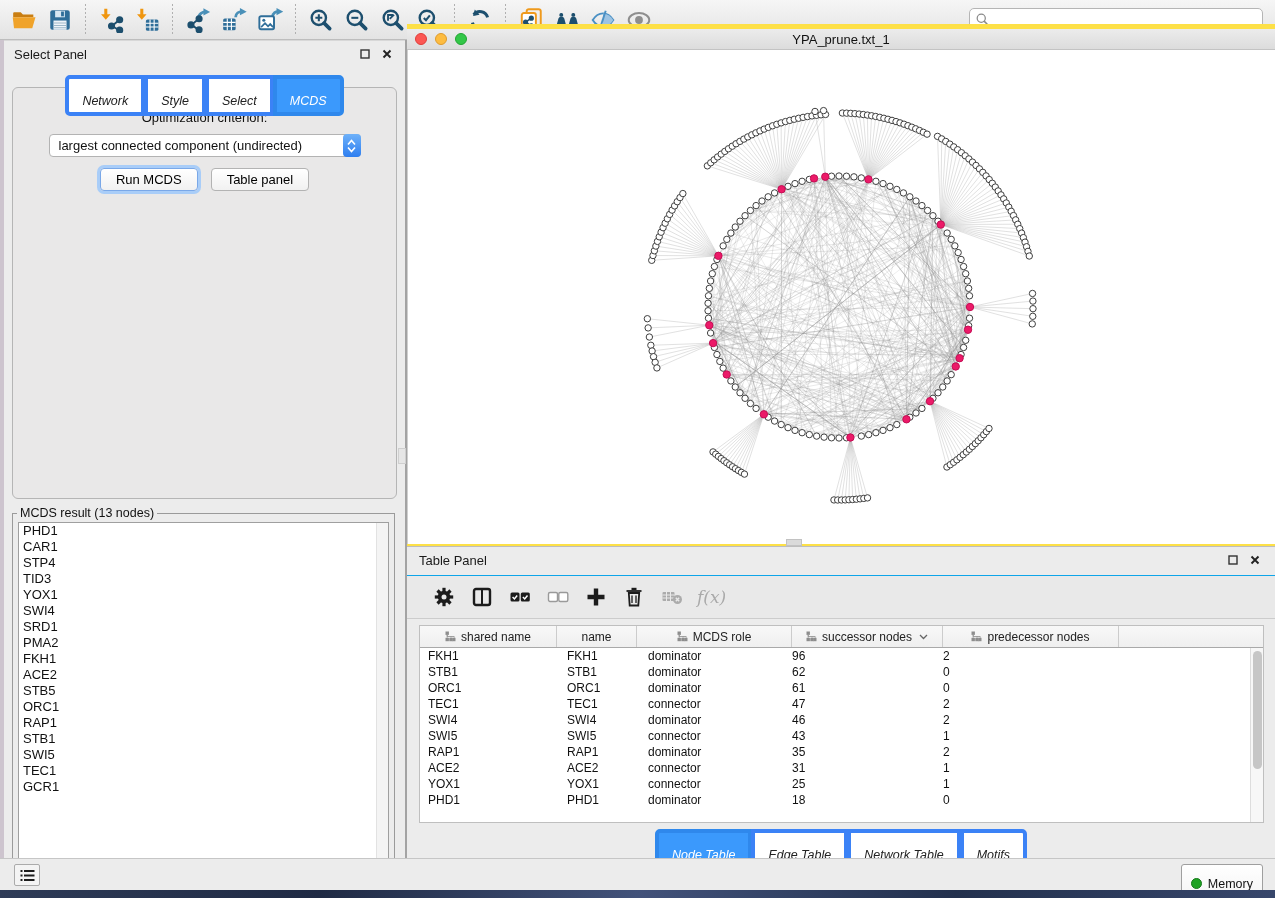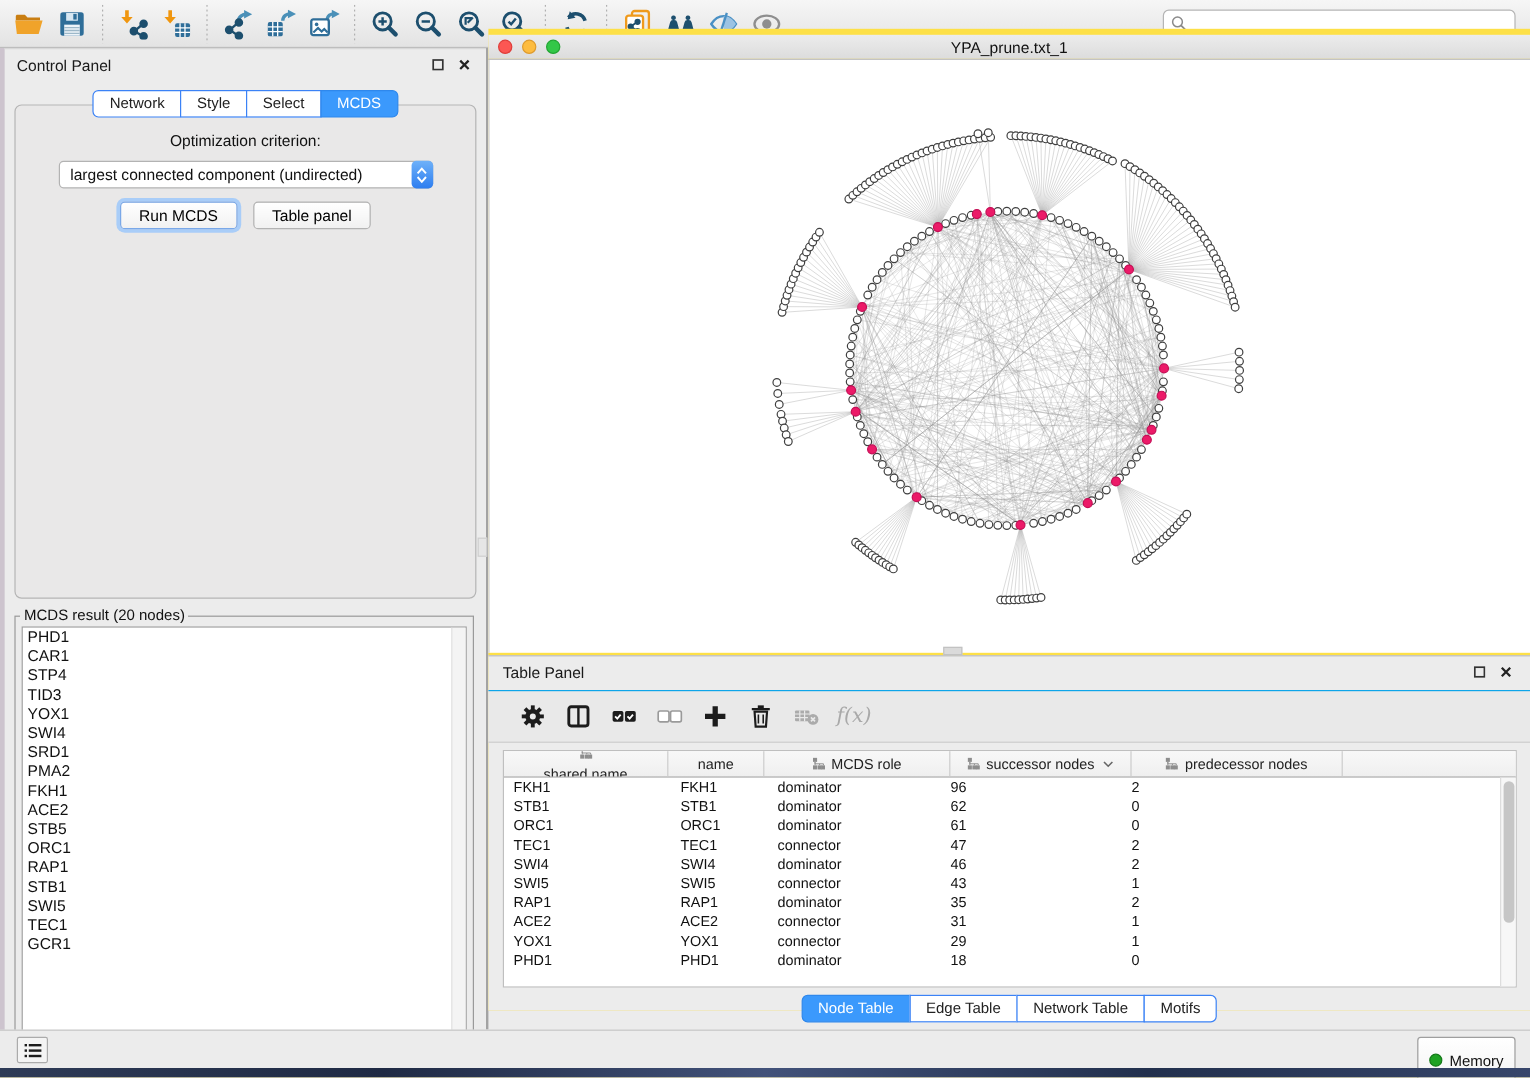--- a/index.html
+++ b/index.html
@@ -27,22 +27,22 @@
     background:linear-gradient(90deg,#2e3b57,#1f2a44 25%,#42527a 50%,#22304d 75%,#37466b); }
 
   
   .control-panel { position:absolute; left:4px; top:40px; width:401px; height:818px; background:#ececec; border-top:1px solid #d8d8d8;}
   .panel-titlebar { height:26px; display:flex; align-items:center; padding:0 10px; }
   .panel-title { font-size:13px; color:#1a1a1a; }
   .pt-spacer { flex:1; }
   .win-ctl { width:16px; height:16px; display:flex; align-items:center; justify-content:center; margin-left:6px; }
   .win-ctl svg { width:10px; height:10px; }
   .cp-tabs { display:flex; justify-content:center; margin-top:8px; position:relative; z-index:2; }
-  .seg-tab { padding:3px 13px 4px; background:#fff; border:1px solid #3b82f6; margin-left:-1px;
-    font-size:12.5px; color:#222; cursor:default; }
+  .seg-tab { padding:15px 13px 4px; background:#fff; border:4px solid #3b82f6; margin-left:-1px;
+    font-size:12.5px; color:#222; cursor:default;font-style:italic; }
   .seg-tab:first-child { border-radius:5px 0 0 5px; margin-left:0; }
   .seg-tab:last-child { border-radius:0 5px 5px 0; }
   .seg-tab.active { background:#3b99fc; border-color:#2f88ec; color:#fff; }
   .cp-content { position:absolute; left:8px; right:8px; top:46px; height:412px;
     background:#e9e8e8; border:1px solid #b5b5b5; border-radius:6px; }
   .opt-label { text-align:center; margin-top:22px; font-size:13px; }
   .select-box { position:relative; margin:9px auto 0; width:312px; height:23px; background:#fff;
     border:1px solid #b3b3b3; border-radius:4px; display:flex; align-items:center; padding:0 24px 0 9px;
     font-size:13px; white-space:nowrap; }
   .select-stepper { position:absolute; right:-1px; top:-1px; width:18px; height:23px; border-radius:4px;
@@ -260,21 +260,21 @@
         <path d="M15 15l5 5" stroke="#8a8a8a" stroke-width="2.4" stroke-linecap="round"></path>
       </svg>
       <input class="search-input" placeholder="" style="">
     </div>
   </div>
 
   <div class="left-strip"></div>
 
   <div class="control-panel">
     <div class="panel-titlebar">
-      <span class="panel-title">Control Panel</span>
+      <span class="panel-title">Select Panel</span>
       <span class="pt-spacer"></span>
       <span class="win-ctl">
         <svg viewBox="0 0 10 10">
             <rect x="1" y="1" width="8" height="8" fill="none" stroke="#333" stroke-width="1.4"></rect>
           </svg>
       </span>
       <span class="win-ctl">
         <svg viewBox="0 0 10 10">
             <path d="M1.5 1.5l7 7M8.5 1.5l-7 7" stroke="#222" stroke-width="1.9"></path>
           </svg>
@@ -298,21 +298,21 @@
               <path d="M1 1.5L4.5 5.5L8 1.5" stroke="#fff" stroke-width="1.6" fill="none"></path>
             </svg>
         </span>
       </div>
       <div class="btn-row">
         <button class="push-btn focused">Run MCDS</button>
         <button class="push-btn">Table panel</button>
       </div>
     </div>
     <fieldset class="result-box">
-      <legend>MCDS result (20 nodes)</legend>
+      <legend>MCDS result (13 nodes)</legend>
       <div class="result-list">
         <div id="mcds-list">
             <div class="mcds-item">PHD1</div>
             <div class="mcds-item">CAR1</div>
             <div class="mcds-item">STP4</div>
             <div class="mcds-item">TID3</div>
             <div class="mcds-item">YOX1</div>
             <div class="mcds-item">SWI4</div>
             <div class="mcds-item">SRD1</div>
             <div class="mcds-item">PMA2</div>
@@ -1310,21 +1310,21 @@
             <path d="M1.5 9h12M1.5 12h12M5.5 6v9M9.5 6v9" stroke="#e9e9e9" stroke-width="1"></path>
             <circle cx="16.5" cy="13.5" r="4.5" fill="#ababab"></circle>
             <path d="M14.8 11.8l3.4 3.4M18.2 11.8l-3.4 3.4" stroke="#e9e9e9" stroke-width="1.4"></path>
           </svg>
         </div>
         <span class="fx-label">f(x)</span>
       </div>
 
       <div class="tbl-wrap">
         <div class="tbl-header" id="tbl-header">
-            <div class="th" style="width: 137px; flex-direction: column;">
+            <div class="th" style="width: 137px;">
               <svg class="hier" viewBox="0 0 11 11">
     <g fill="#8d8d8d">
       <rect x="0.5" y="0.5" width="3.4" height="3.4"></rect>
       <rect x="0.5" y="6.8" width="3.4" height="3.4"></rect>
       <rect x="4.3" y="6.8" width="3.4" height="3.4"></rect>
       <rect x="7.3" y="6.8" width="3.2" height="3.4"></rect>
     </g>
     <path d="M2.2 4v1.5h7v1.2M2.2 4v2.7M6 5.5v1.2" stroke="#8d8d8d" stroke-width="0.8" fill="none"></path>
   </svg>
               <span>shared name</span>
@@ -1426,21 +1426,21 @@
               <div class="td l" style="width: 137px; padding-left: 8px;">ACE2</div>
               <div class="td l" style="width: 80px; padding-left: 10px;">ACE2</div>
               <div class="td l" style="width: 155px; padding-left: 11px;">connector</div>
               <div class="td r" style="width: 151px; padding-right: 8px;">31</div>
               <div class="td r" style="width: 176px; padding-right: 8px;">1</div>
             </div>
             <div class="tr">
               <div class="td l" style="width: 137px; padding-left: 8px;">YOX1</div>
               <div class="td l" style="width: 80px; padding-left: 10px;">YOX1</div>
               <div class="td l" style="width: 155px; padding-left: 11px;">connector</div>
-              <div class="td r" style="width: 151px; padding-right: 8px;">29</div>
+              <div class="td r" style="width: 151px; padding-right: 8px;">25</div>
               <div class="td r" style="width: 176px; padding-right: 8px;">1</div>
             </div>
             <div class="tr">
               <div class="td l" style="width: 137px; padding-left: 8px;">PHD1</div>
               <div class="td l" style="width: 80px; padding-left: 10px;">PHD1</div>
               <div class="td l" style="width: 155px; padding-left: 11px;">dominator</div>
               <div class="td r" style="width: 151px; padding-right: 8px;">18</div>
               <div class="td r" style="width: 176px; padding-right: 8px;">0</div>
             </div>
             <div class="tbl-sb">

